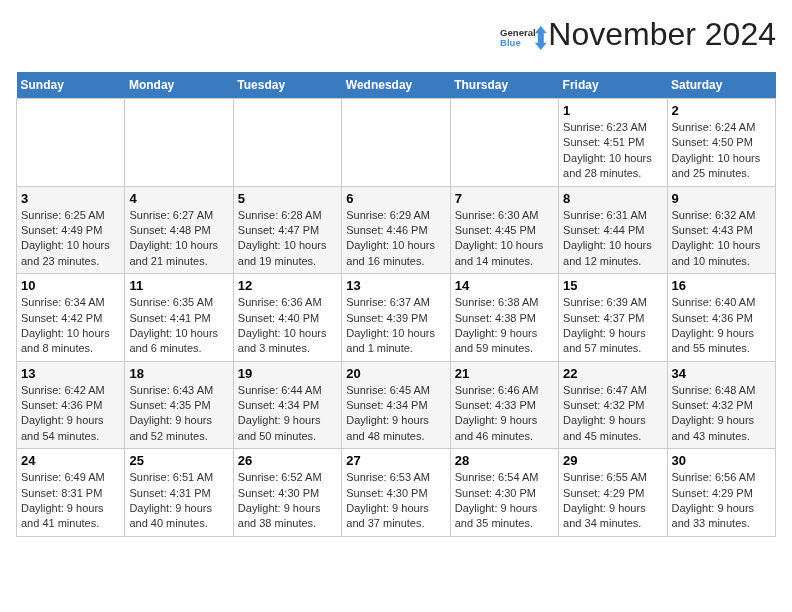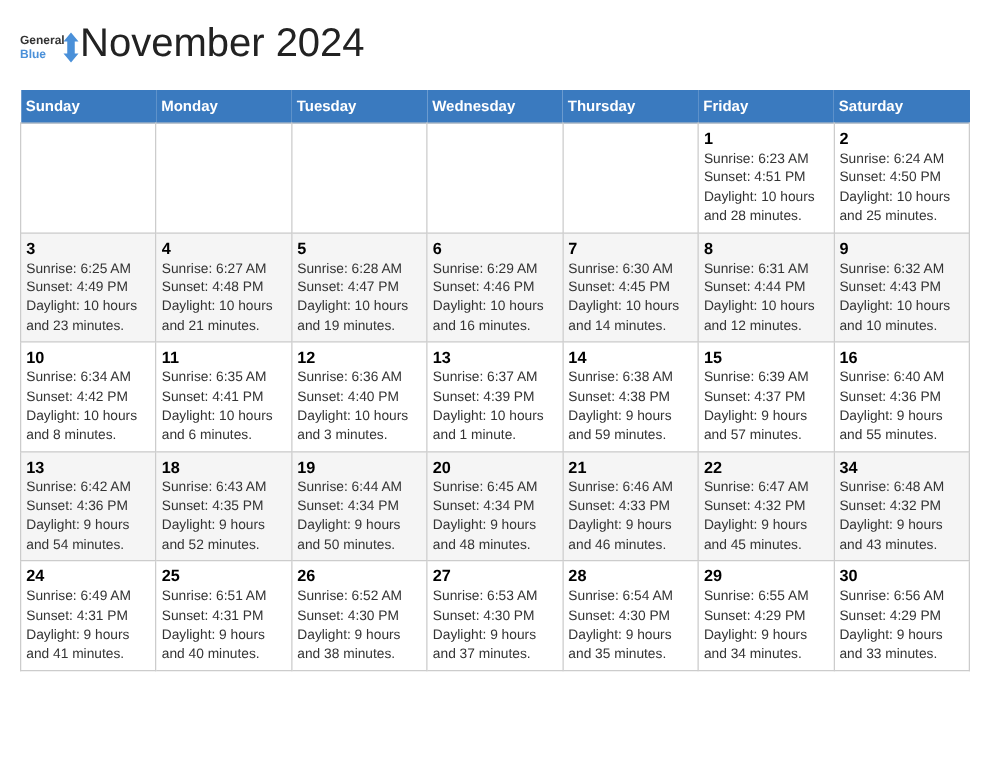--- a/index.html
+++ b/index.html
@@ -5,21 +5,21 @@
     * { box-sizing: border-box; margin: 0; padding: 0; }
     body {
       font-family: Arial, sans-serif;
       background: #fff;
       width: 792px;
       min-height: 612px;
       padding: 16px;
     }
     .header {
       display: flex;
-      justify-content: flex-start;
+      justify-content: flex-end;
       align-items: flex-start;
       margin-bottom: 12px;
     }
     .logo {
       display: flex;
       align-items: center;
       gap: 4px;
     }
     .title-block {
       text-align: right;
@@ -252,21 +252,21 @@
           <span class="day-num">34</span>
           <div class="day-info">Sunrise: 6:48 AM
 Sunset: 4:32 PM
 Daylight: 9 hours and 43 minutes.</div>
         </td>
       </tr>
       <tr>
         <td>
           <span class="day-num">24</span>
           <div class="day-info">Sunrise: 6:49 AM
-Sunset: 4:31 PM
+Sunset: 8:31 PM
 Daylight: 9 hours and 41 minutes.</div>
         </td>
         <td>
           <span class="day-num">25</span>
           <div class="day-info">Sunrise: 6:51 AM
 Sunset: 4:31 PM
 Daylight: 9 hours and 40 minutes.</div>
         </td>
         <td>
           <span class="day-num">26</span>

